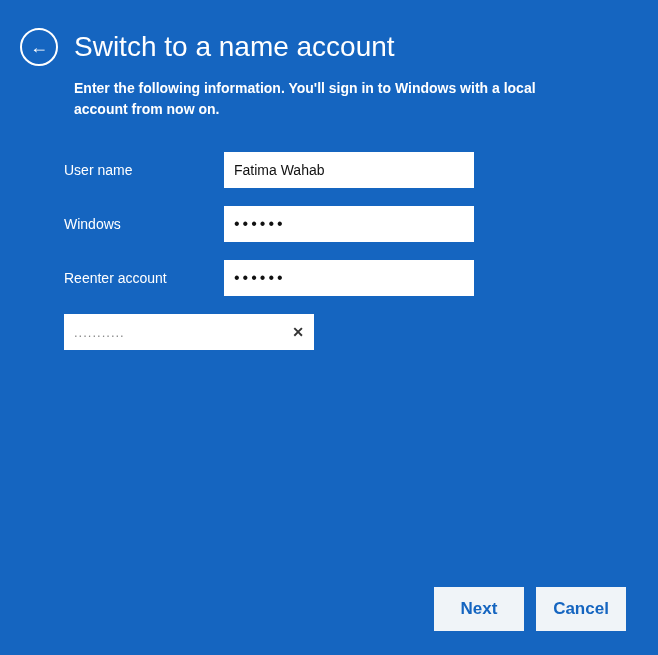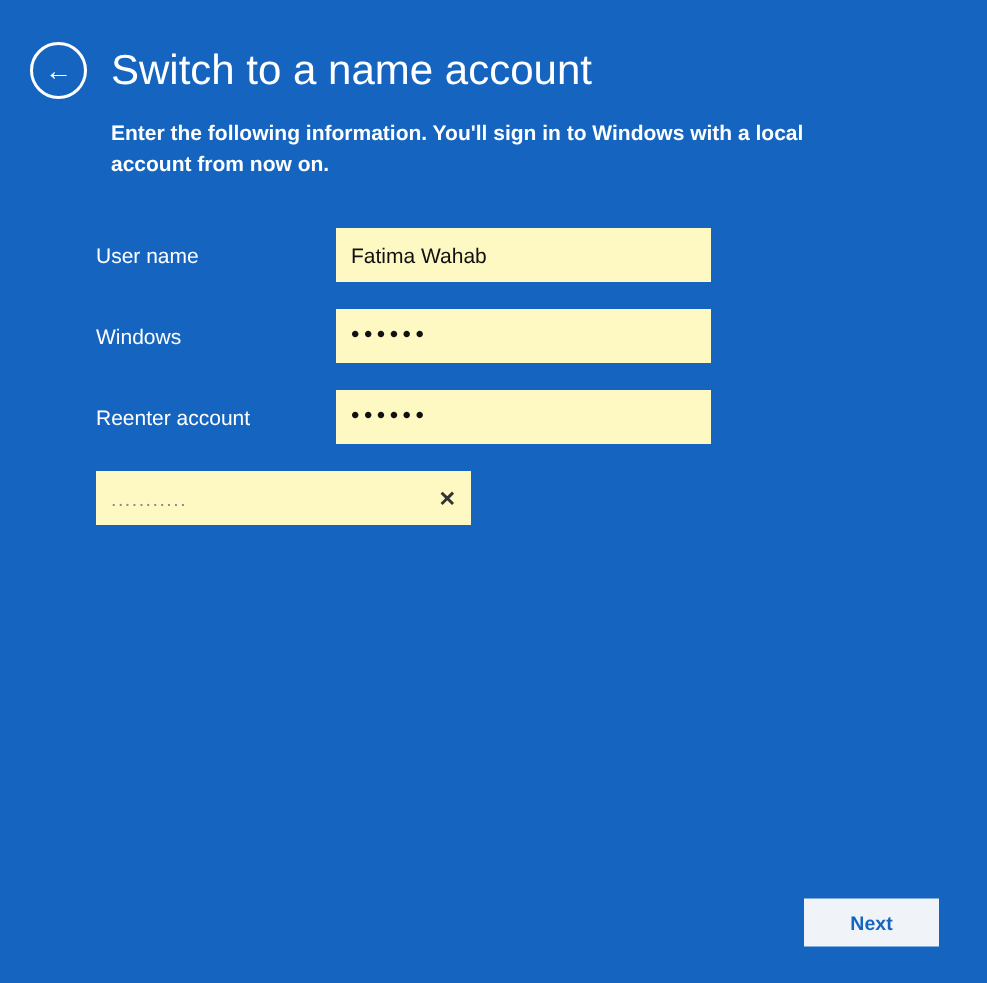--- a/index.html
+++ b/index.html
@@ -74,21 +74,21 @@
       font-weight: 400;
     }
 
     .form-input {
       width: 250px;
       height: 36px;
       padding: 6px 10px;
       font-size: 14px;
       border: none;
       outline: none;
-      background: #fef9c3;
+      background: #ffffff;
       color: #111;
       font-family: 'Segoe UI', sans-serif;
     }
 
     .form-input.password-field {
       font-size: 16px;
       letter-spacing: 3px;
       color: #111;
     }
 
@@ -120,22 +120,22 @@
     .footer {
       display: flex;
       justify-content: flex-end;
       align-items: center;
       padding: 16px 32px 24px 32px;
       gap: 12px;
     }
 
     .footer-btn {
       width: 90px;
-      height: 32px;
-      font-size: 13px;
+      height: 44px;
+      font-size: 17px;
       font-family: 'Segoe UI', sans-serif;
       cursor: pointer;
       font-weight: 600;
       border: none;
     }
 
     .btn-next {
       background-color: #f0f4f8;
       color: #1565c0;
     }
@@ -184,13 +184,14 @@
     <div class="hint-wrapper">
       <input class="form-input hint-value" type="text" value="..........." style="color: rgb(136, 136, 136); font-size: 13px;">
       <button class="clear-btn">✕</button>
     </div>
   </div>
 
 </div>
 
 <div class="footer">
   <button class="footer-btn btn-next">Next</button>
+  <button class="footer-btn btn-cancel">Cancel</button>
 </div>
 
 </body></html>

